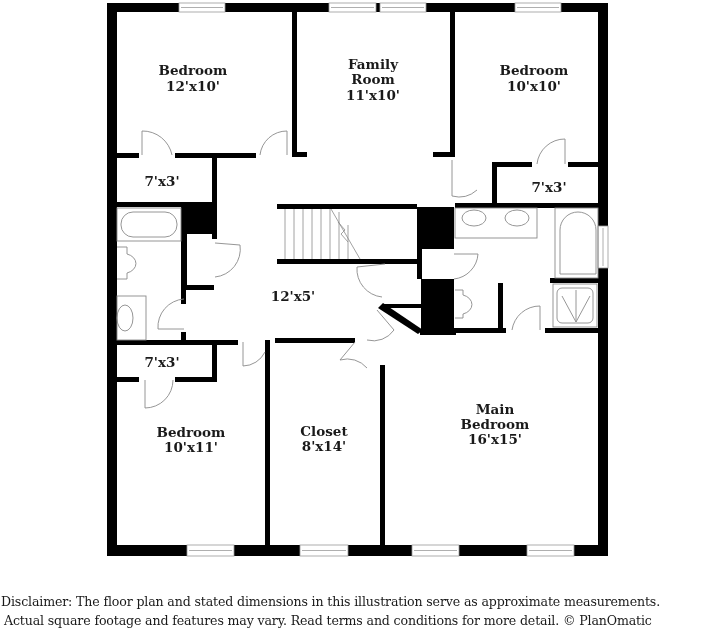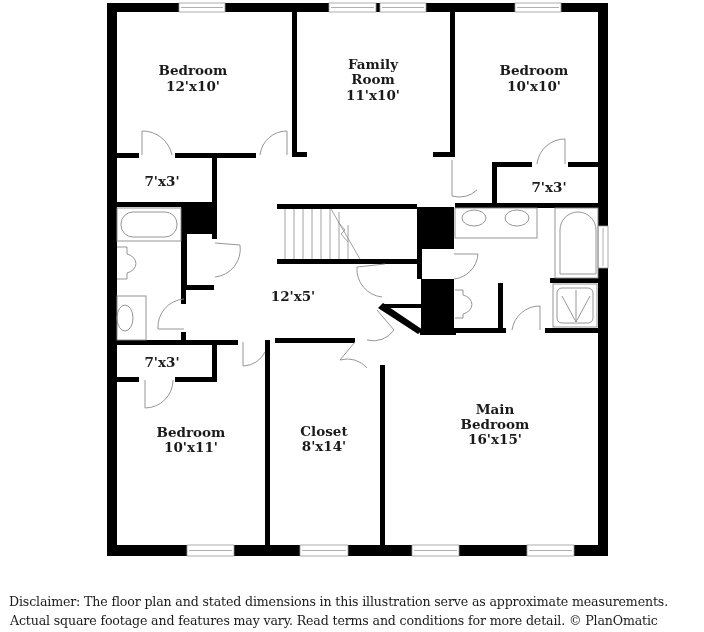--- a/index.html
+++ b/index.html
@@ -1,21 +1,21 @@
 <!DOCTYPE html>
 <html><head>
 <meta charset="utf-8">
 <style>
   html, body { margin: 0; padding: 0; background: #ffffff; }
   body { width: 704px; height: 632px; position: relative; overflow: hidden; font-family: "DejaVu Serif", "Liberation Serif", serif; }
   #plan { position: absolute; left: 0; top: 0; width: 704px; height: 590px; }
   .room-label { font-family: "DejaVu Serif", "Liberation Serif", serif; font-weight: bold; font-size: 13.5px; fill: #1a1a1a; text-anchor: middle; }
   .disclaimer { position: absolute; left: 0; top: 592px; width: 704px; font-family: "DejaVu Serif", "Liberation Serif", serif; font-size: 12.6px; color: #1a1a1a; line-height: 19px; white-space: nowrap; letter-spacing: -0.15px; }
-  .disclaimer div { padding-left: 9px; }
-  .disclaimer .l2 { padding-left: 10px; }
+  .disclaimer div { padding-left: 1px; }
+  .disclaimer .l2 { padding-left: 4px; }
 </style>
 </head>
 <body>
 
 <svg id="plan" viewBox="0 0 704 590" xmlns="http://www.w3.org/2000/svg">
 
   <g fill="#000">
     <rect x="107" y="3" width="501" height="9"></rect>
     <rect x="107" y="3" width="10" height="553"></rect>
     <rect x="598" y="3" width="10" height="553"></rect>

